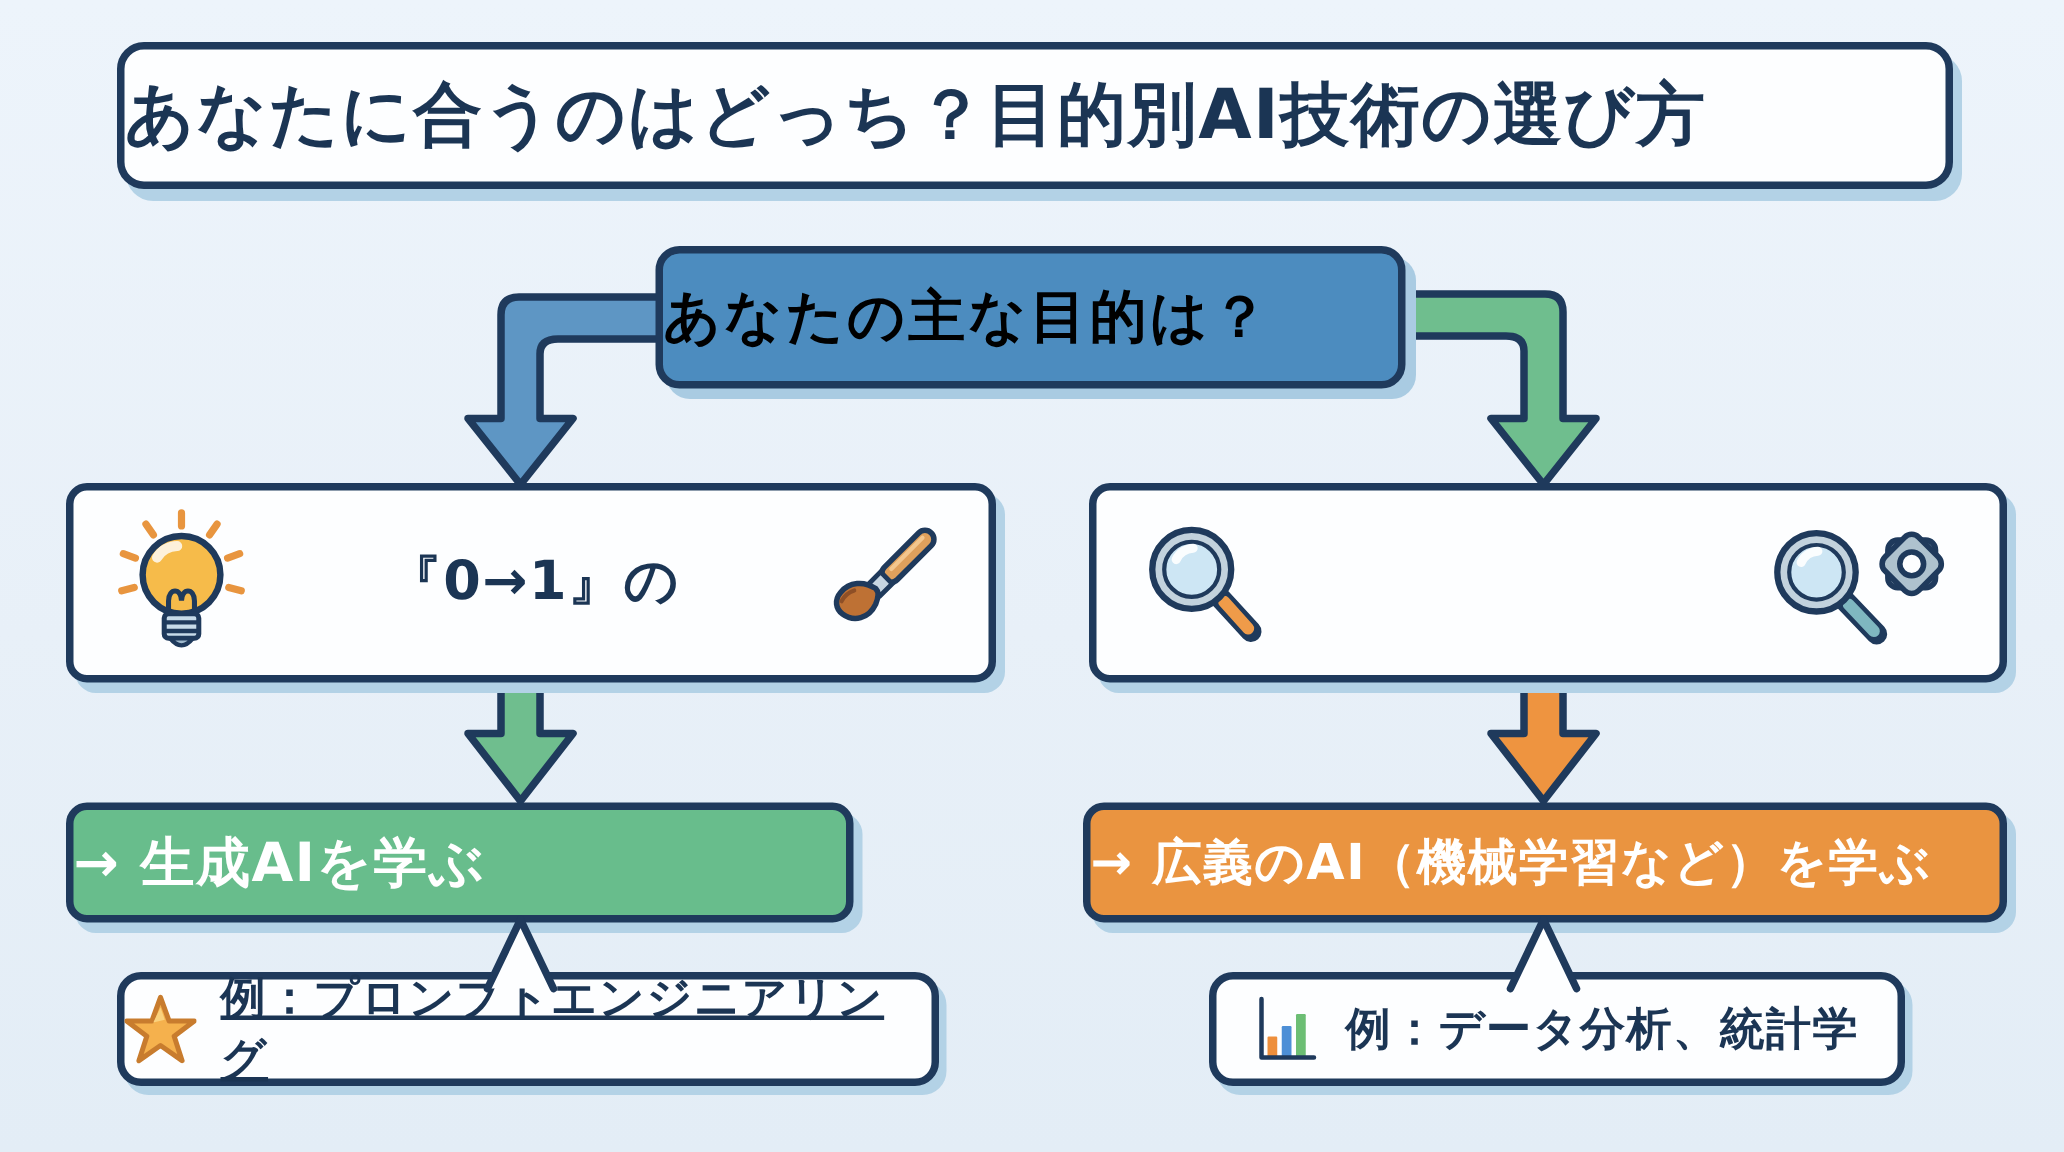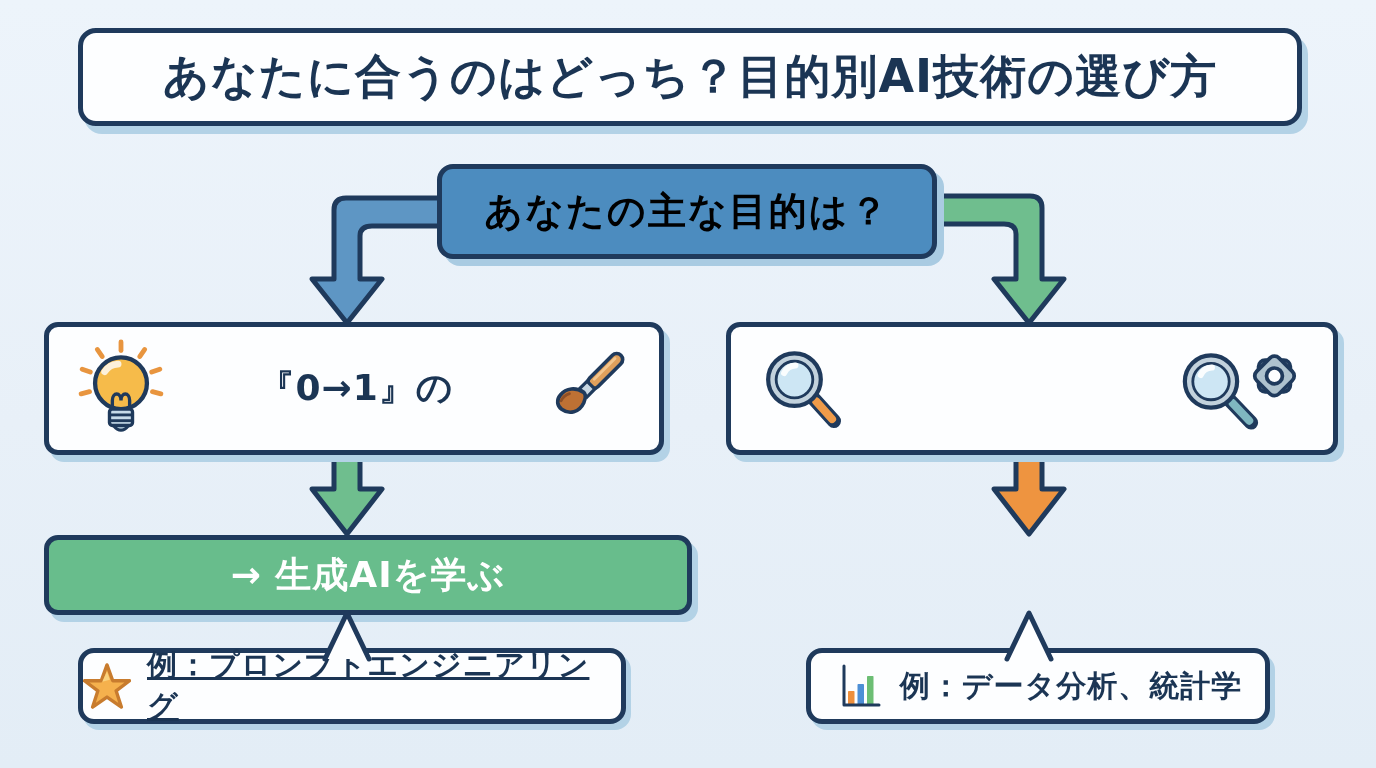--- a/index.html
+++ b/index.html
@@ -7,21 +7,21 @@
   body{
     font-family:"DejaVu Sans","Liberation Sans",sans-serif;
     background:#e9f1f8;
   }
   .canvas{
     position:relative; width:1376px; height:768px; overflow:hidden;
     background:linear-gradient(180deg,#edf4fb 0%,#e8f0f8 55%,#e3edf6 100%);
   }
   .box{
     position:absolute; border:5px solid #1f3a5c; background:#fdfeff;
-    display:flex; align-items:center; justify-content:center;
+    display:flex; align-items:center; 
     color:#1b3554; font-weight:bold;
   }
   .shadow{ box-shadow:6px 7px 0 #b3d2e6; }
 
   .title-box{
     left:78px; top:28px; width:1224px; height:98px;
     border-radius:18px; font-size:46px; letter-spacing:1px;
     box-shadow:6px 8px 0 #b3d2e6;
   }
   .question-box{
@@ -36,28 +36,28 @@
   .branch-left{ left:44px; width:620px; }
   .branch-right{ left:726px; width:612px; }
   .branch-text{
     display:flex; flex-direction:column; align-items:center;
     font-size:36px; line-height:1.28; letter-spacing:1px; text-align:center;
   }
   .result-box{
     top:535px; height:80px; border-radius:14px; color:#ffffff;
     letter-spacing:1px;
   }
-  .result-left{ left:44px; width:648px; background:#68bd8c; font-size:36px; }
+  .result-left{ left:44px; width:525px; background:#68bd8c; font-size:36px; }
   .result-right{ left:722px; width:616px; background:#ea9440; font-size:33px; }
   .example-box{
     top:648px; height:76px; border-radius:16px; font-size:30px;
     gap:16px; box-shadow:5px 6px 0 #b3d2e6; letter-spacing:1px;
   }
   .example-left{ left:78px; width:548px;text-decoration:underline; }
-  .example-right{ left:806px; width:464px; }
+  .example-right{ left:806px; width:464px;padding-left:20px; }
 
   .overlay{ position:absolute; left:0; top:0; z-index:1; }
   .tails{ position:absolute; left:0; top:0; z-index:3; pointer-events:none; }
   .box{ z-index:2; }
 
   .icon svg{ display:block; }
 </style>
 </head>
 <body>
 
@@ -144,20 +144,23 @@
         <circle cx="45" cy="42" r="28" fill="#c2d2dd" stroke="#1f3a5c" stroke-width="4.5"></circle>
         <circle cx="45" cy="42" r="19.5" fill="#cde6f4" stroke="#1f3a5c" stroke-width="3"></circle>
         <path d="M34,35 A14,14 0 0 1 46,27" fill="none" stroke="#ffffff" stroke-width="6.5" stroke-linecap="round" opacity="0.9"></path>
       </svg>
     </span>
   </div>
 
   <div class="box result-box result-left shadow">
     <span>→ 生成AIを学ぶ</span>
   </div>
+  <div class="box result-box result-right shadow">
+    <span>→ 広義のAI（機械学習など）を学ぶ</span>
+  </div>
 
   <div class="box example-box example-left">
     <span class="icon">
       <svg width="48" height="48" viewBox="0 0 100 100">
         <path d="M50,6 L62,39 L97,39 L69,60 L80,94 L50,73 L20,94 L31,60 L3,39 L38,39 Z" fill="#f5b14d" stroke="#c87c2e" stroke-width="7" stroke-linejoin="round"></path>
         <path d="M50,20 L56,37 L40,41 Z" fill="#fad27e"></path>
       </svg>
     </span>
     <span>例：プロンプトエンジニアリング</span>
   </div>

